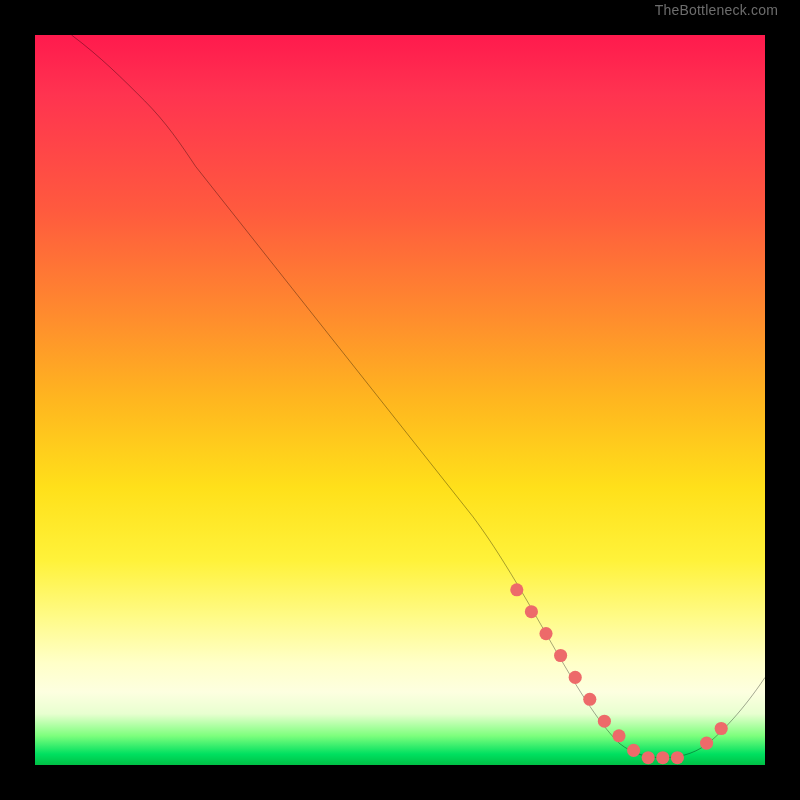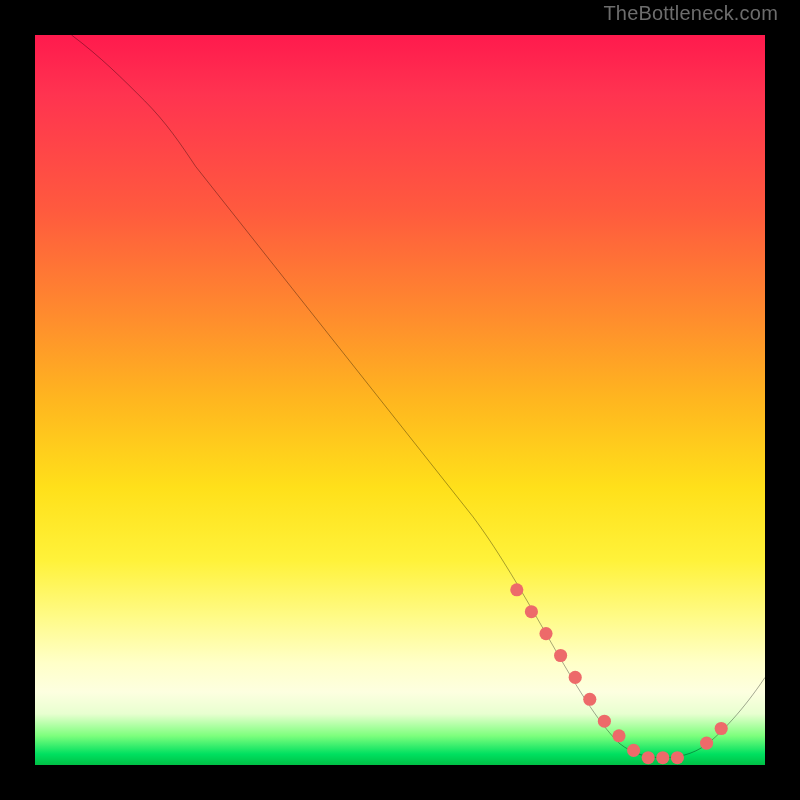--- a/index.html
+++ b/index.html
@@ -49,21 +49,21 @@
     left: 0;
     top: 0;
     width: 730px;
     height: 730px;
   }
   .watermark {
     position: absolute;
     top: 2px;
     right: 22px;
     color: #6d6d6d;
-    font-size: 20px;
+    font-size: 14px;
     font-weight: 500;
     letter-spacing: 0.2px;
   }
 </style>
 </head>
 <body>
 
 <div class="frame">
   <div class="plot">
 

